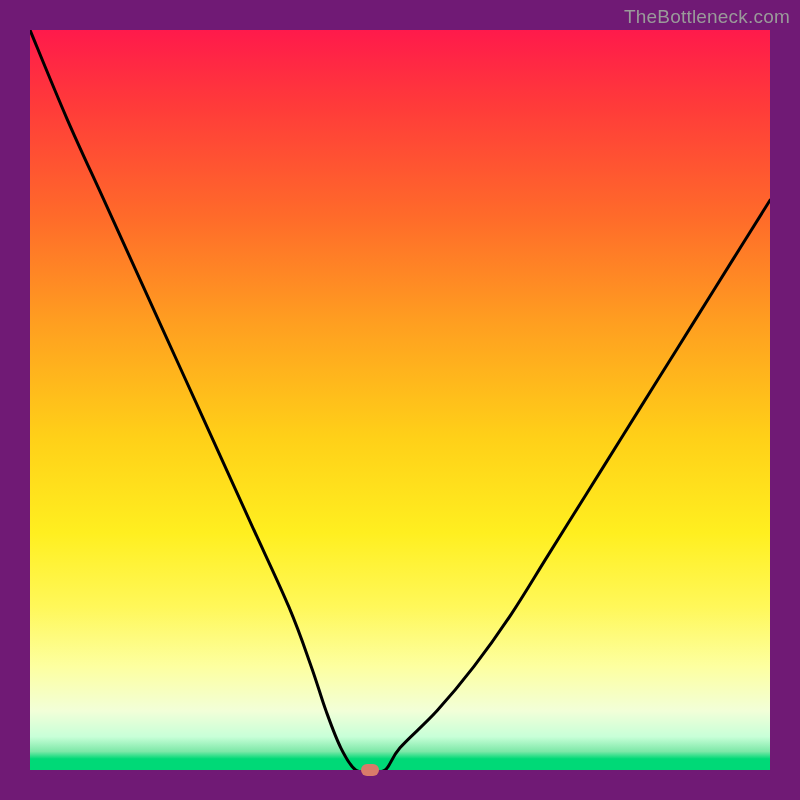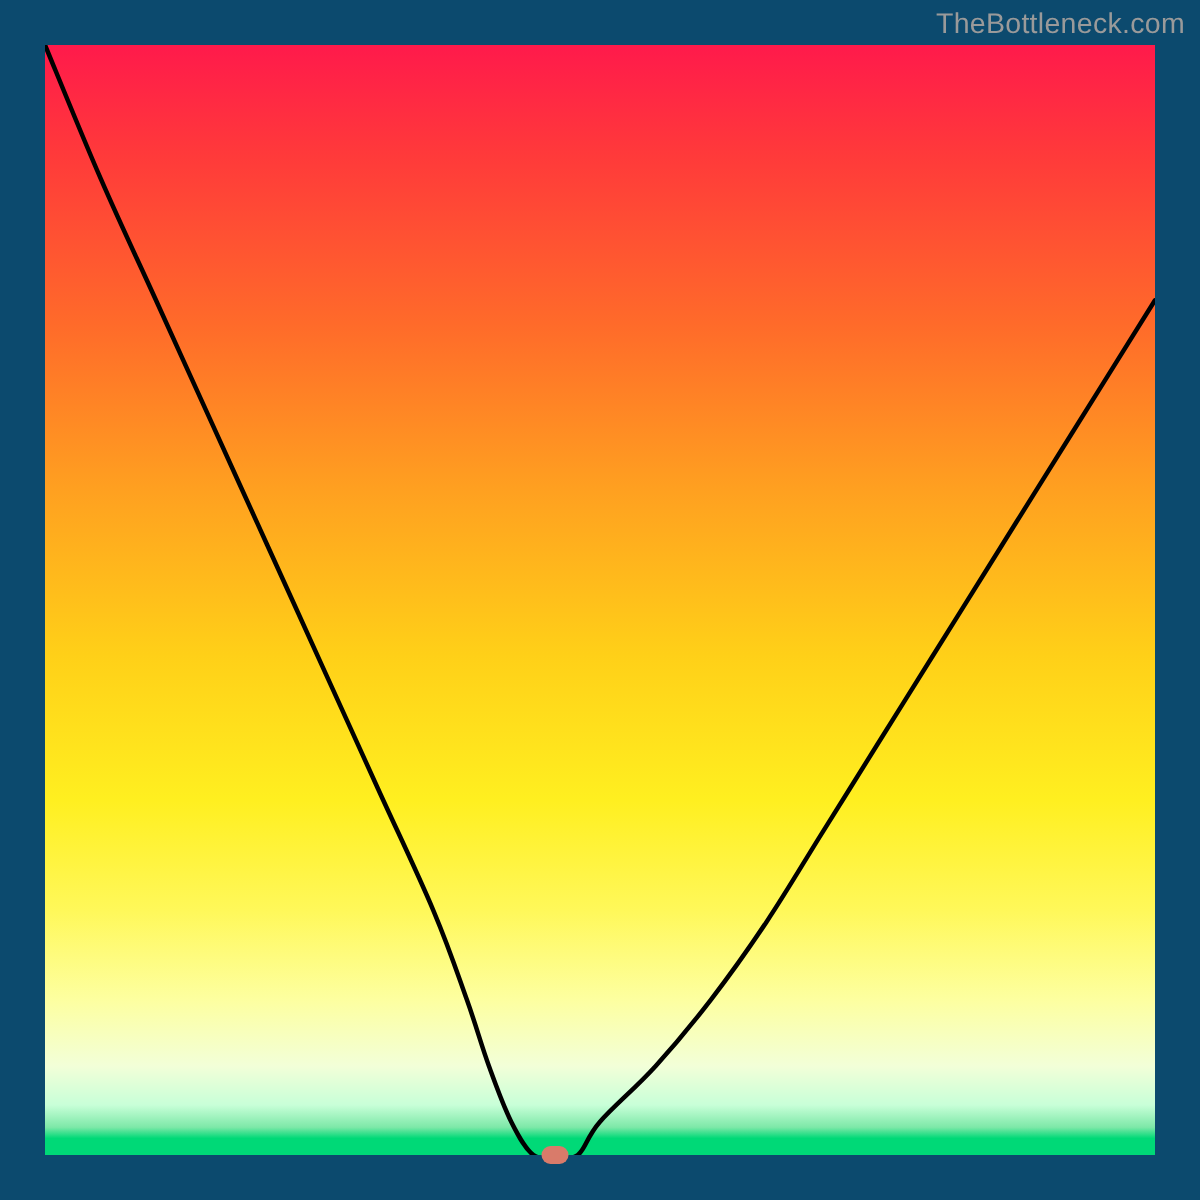--- a/index.html
+++ b/index.html
@@ -8,21 +8,21 @@
     width: 800px;
     height: 800px;
     overflow: hidden;
     background: #000;
     font-family: Arial, Helvetica, sans-serif;
   }
   .container {
     position: relative;
     width: 800px;
     height: 800px;
-    background: #0c4a6e;
+    background: #701a75;
   }
   .plot-area {
     position: absolute;
     left: 30px;
     top: 30px;
     width: 740px;
     height: 740px;
     background: linear-gradient(to bottom,
       #ff1a4b 0%,
       #ff3a3a 10%,

